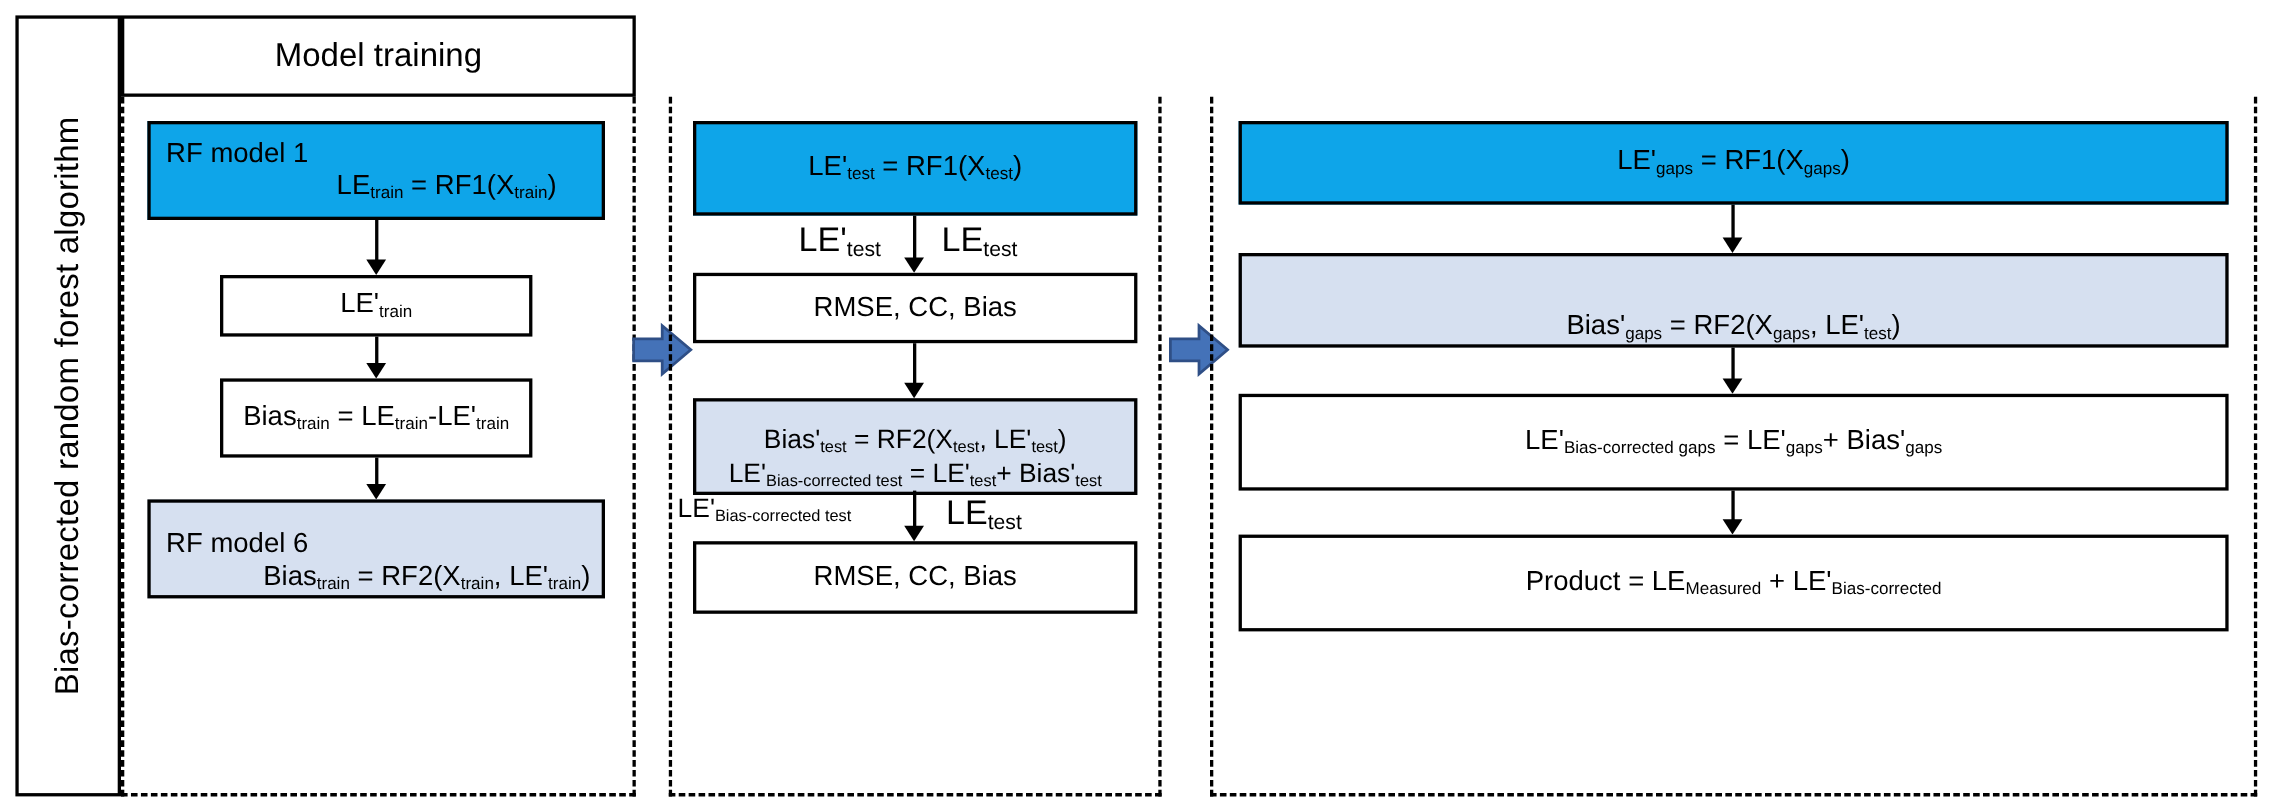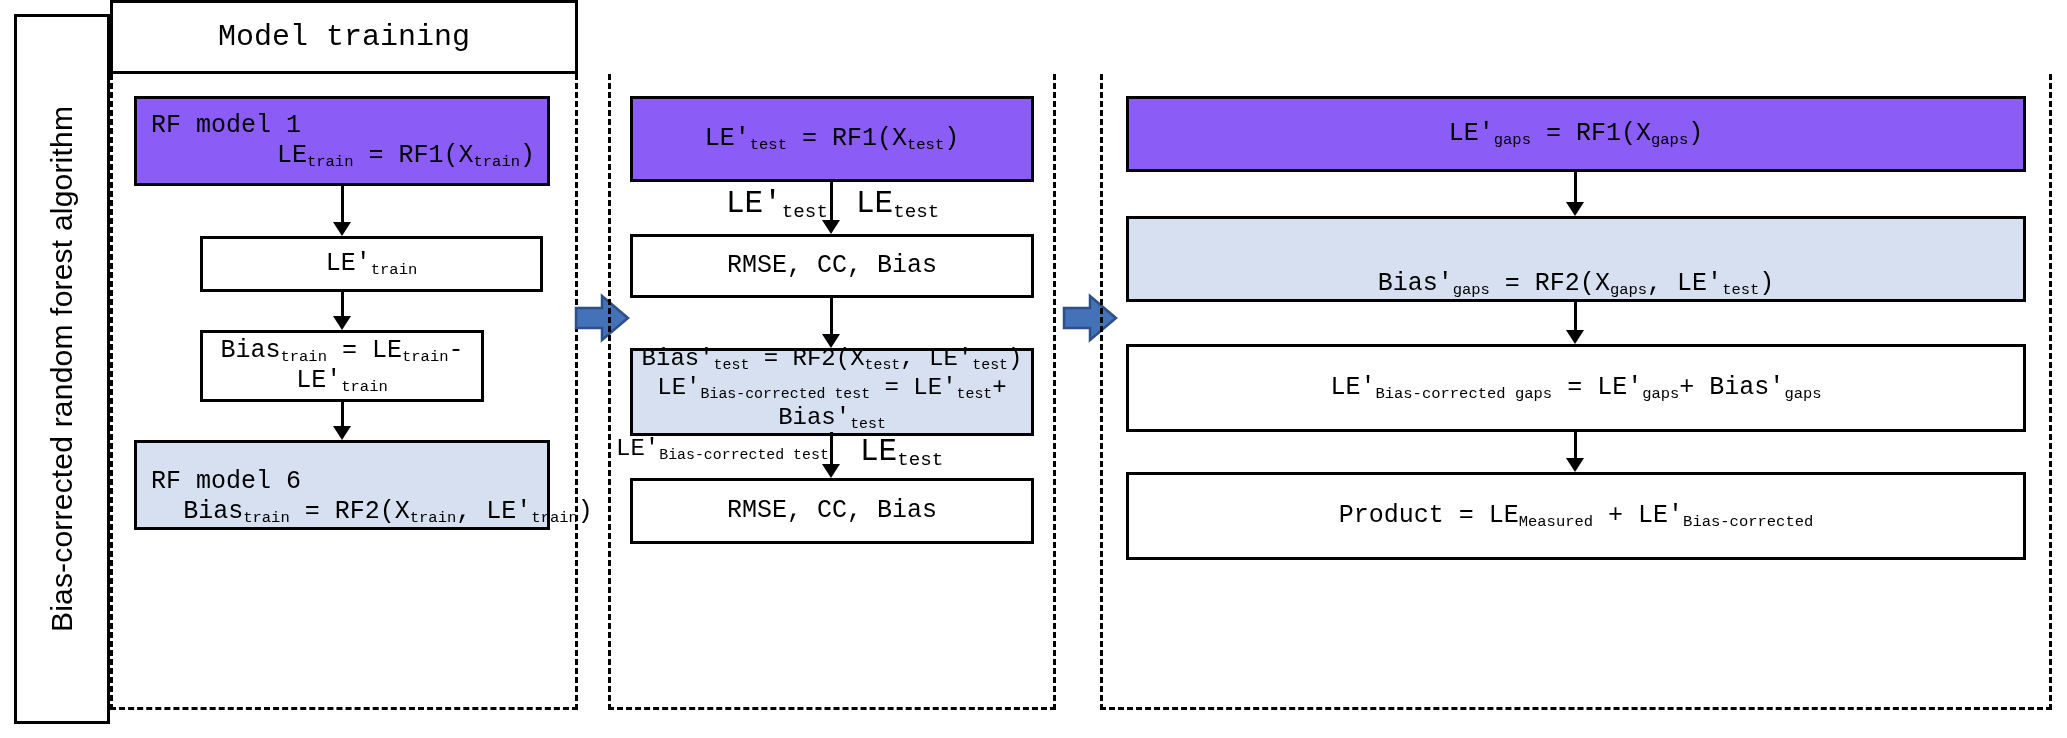--- a/index.html
+++ b/index.html
@@ -36,24 +36,23 @@
   .algo-label-text {
     transform: rotate(-90deg);
     white-space: nowrap;
     font-size: 30px;
     letter-spacing: 0.2px;
   }
 
   
   .stage {
     position: absolute;
-    top: 0;
+    top: 14px;
     height: 710px;
     box-sizing: border-box;
-    font-family: Liberation Mono, monospace;
   }
   .stage-title-box {
     position: absolute;
     left: 0;
     top: 0;
     right: 0;
     height: 74px;
     border: 3px solid #000;
     box-sizing: border-box;
     display: flex;
@@ -89,21 +88,21 @@
     position: absolute;
     border: 3px solid #000;
     box-sizing: border-box;
     background: #ffffff;
     display: flex;
     flex-direction: column;
     justify-content: center;
     font-size: 25px;
     line-height: 1.18;
   }
-  .node.peach { background: #8b5cf6; }
+  .node.peach { background: #0ea5e9; }
   .node.blue  { background: #d6e0f0; justify-content: flex-end; }
   .node.center { align-items: center; text-align: center; }
   .node .ln { width: 100%; }
   .node .ln.left   { text-align: left;   padding-left: 14px; }
   .node .ln.center { text-align: center; }
   .node .ln.indent { text-align: center; }
 
   sub { font-size: 0.62em; vertical-align: -0.25em; }
 
   
@@ -152,21 +151,21 @@
     <div class="node peach" style="left:24px; top:96px; width:416px; height:90px;">
       <div class="ln left">RF model 1</div>
       <div class="ln indent" style="padding-left:64px;">
         <span>LE</span><sub>train</sub><span> = RF1(X</span><sub>train</sub><span>)</span>
       </div>
     </div>
 
     <div class="arrow-v" style="left:231px; top:186px; height:42px;"></div>
     <div class="arrow-head" style="left:223px; top:222px;"></div>
 
-    <div class="node center" style="left:90px; top:236px; width:343px; height:56px;">
+    <div class="node center" style="left:90px; top:236px; width:284px; height:56px;">
       <div class="ln center">
         <span>LE'</span><sub>train</sub>
       </div>
     </div>
 
     <div class="arrow-v" style="left:231px; top:292px; height:30px;"></div>
     <div class="arrow-head" style="left:223px; top:316px;"></div>
 
     <div class="node center" style="left:90px; top:330px; width:284px; height:72px;">
       <div class="ln center">

